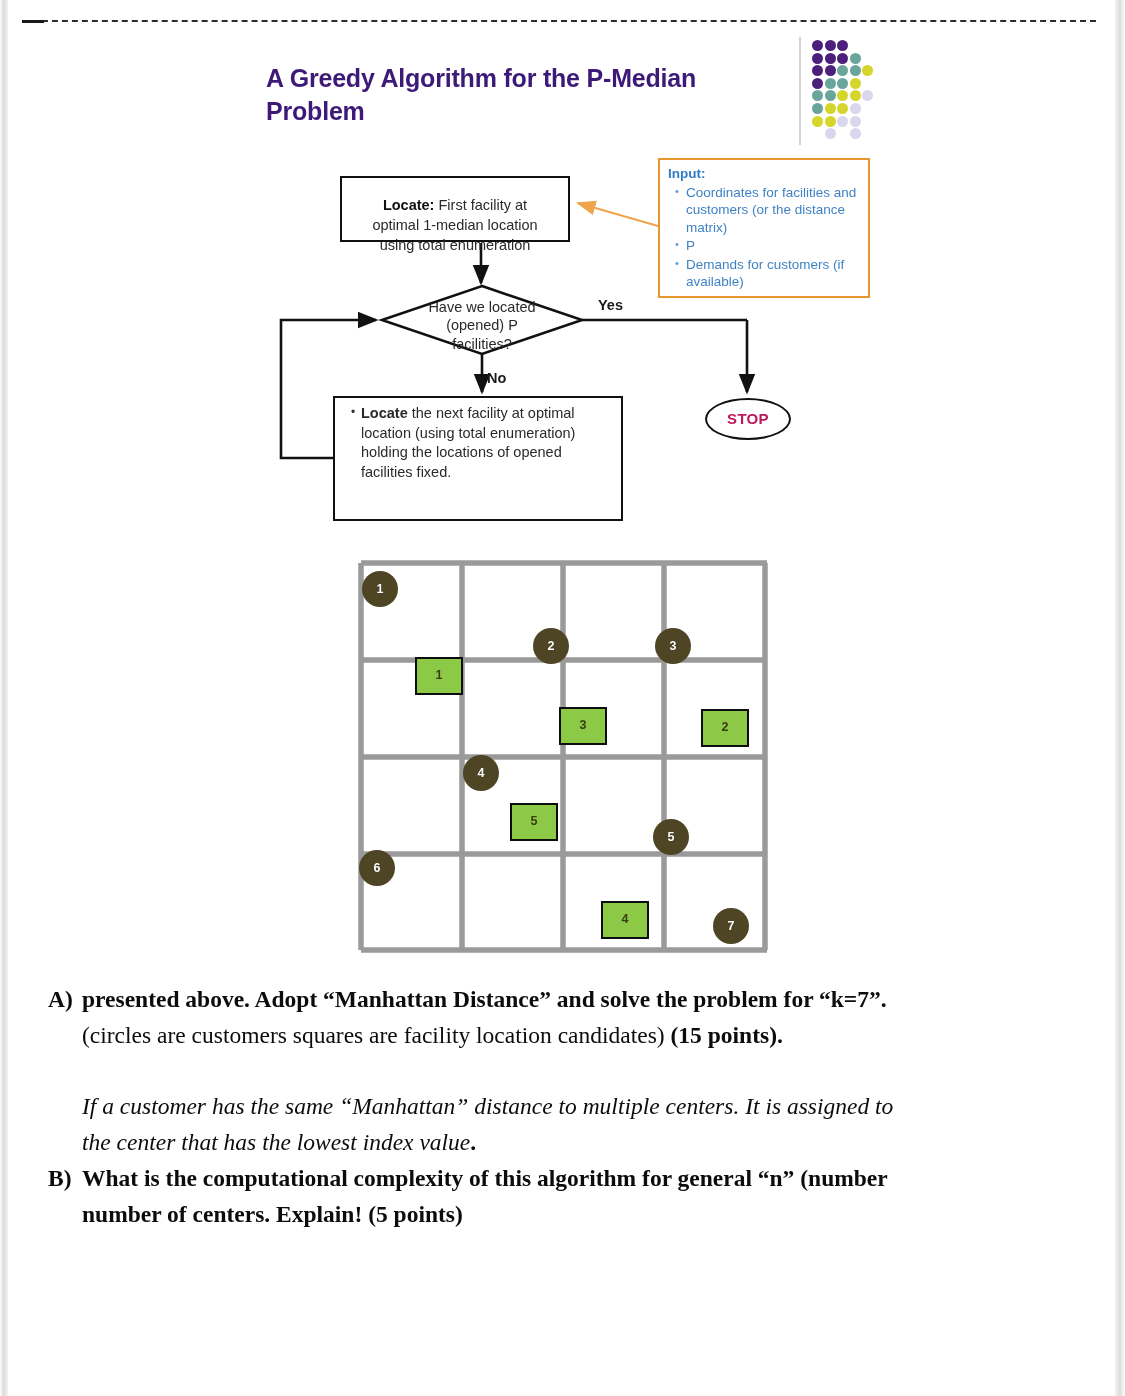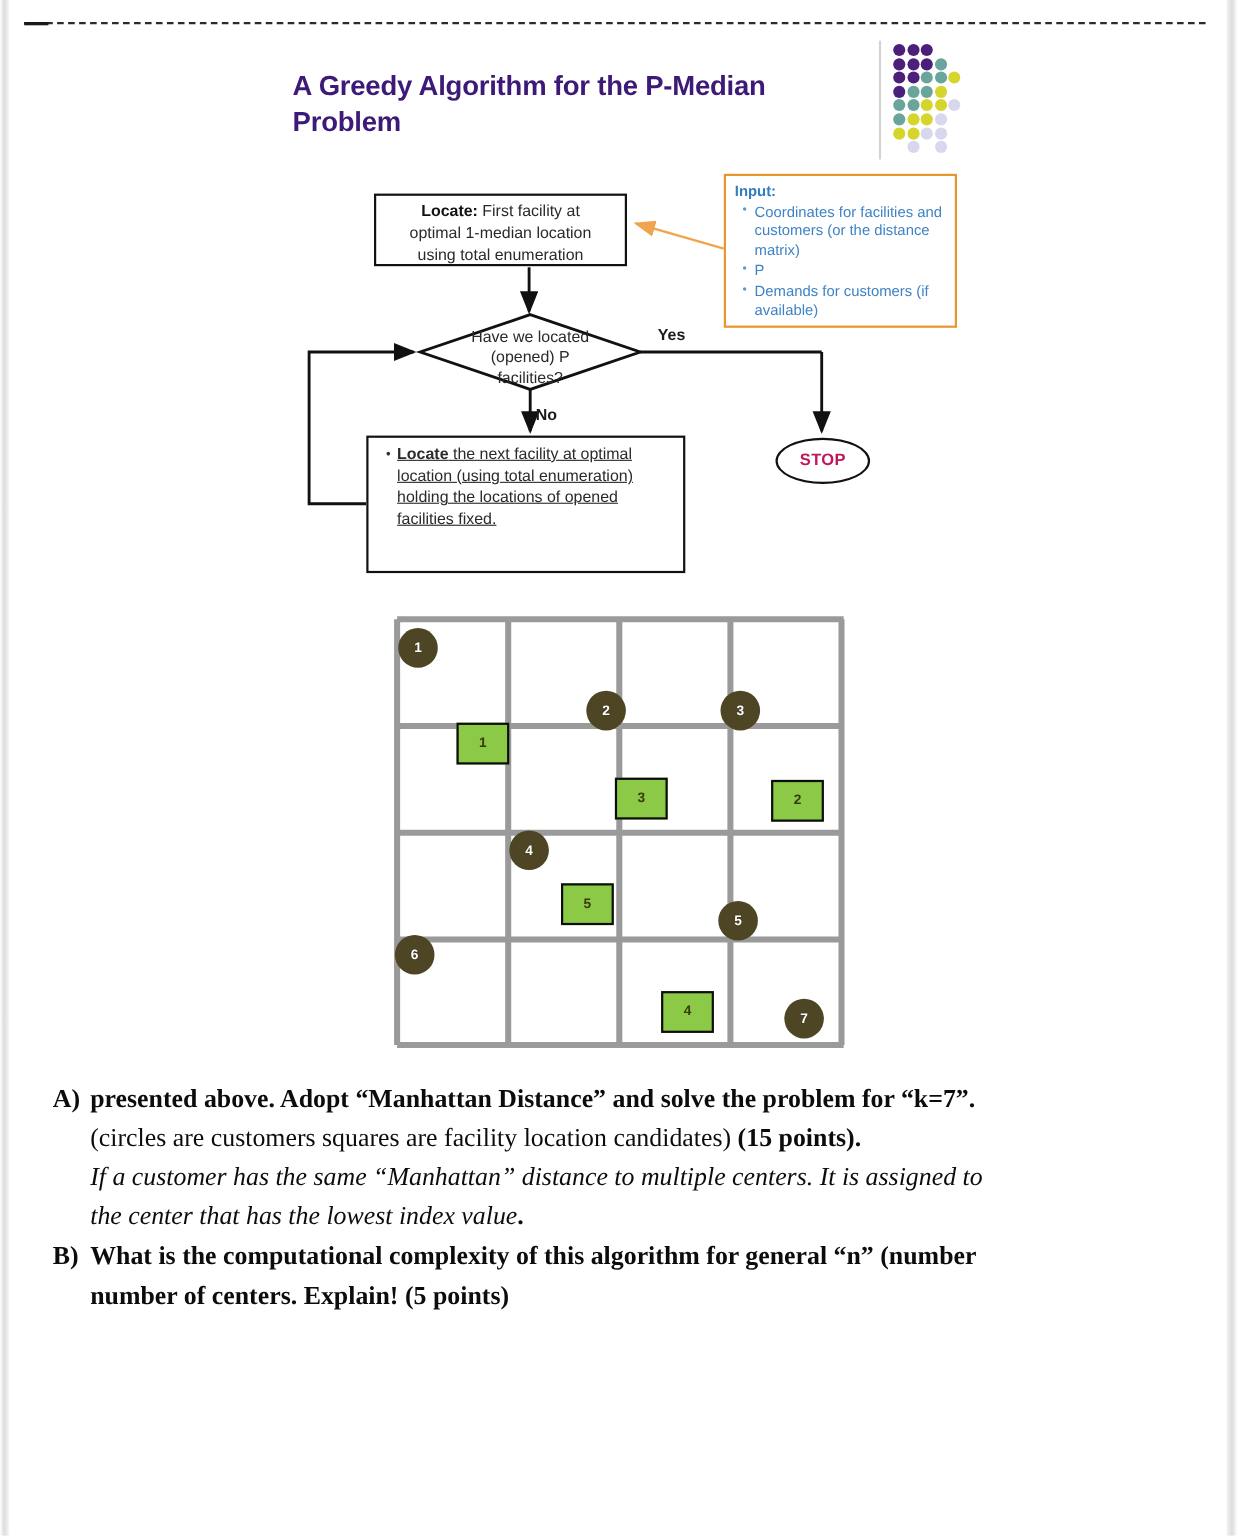--- a/index.html
+++ b/index.html
@@ -83,37 +83,37 @@
     border: 2.5px solid #111111;
     box-sizing: border-box;
   }
   .box-locate {
     left: 340px; top: 176px;
     width: 230px; height: 66px;
     text-align: center;
     font-size: 14.5px;
     color: #2a2a2a;
     line-height: 1.38;
-    padding-top: 4px;
+    padding-top: 17px;
     box-sizing: border-box;
   }
   .box-locate b { color: #111; }
 
   .box-next {
     left: 333px; top: 396px;
     width: 290px; height: 125px;
     font-size: 14.5px;
     color: #2a2a2a;
     line-height: 1.36;
     padding: 6px 8px 0 10px;
     box-sizing: border-box;
   }
   .box-next .bullet-row { display: flex; }
   .box-next .bdot { width: 16px; flex: 0 0 16px; text-align: center; font-size: 12px; color:#333; line-height: 1.45;}
-  .box-next .btxt { flex: 1 1 auto; text-decoration: underline; }
+  .box-next .btxt { flex: 1 1 auto; }
   .box-next .note {
     font-weight: bold;
     color: #1d1d1d;
     margin-top: 2px;
     padding-left: 18px;
     line-height: 1.34;
   }
 
   .input-box {
     position: absolute;
@@ -206,21 +206,21 @@
     font-family: "Liberation Serif", serif;
     font-size: 23.5px;
     color: #0c0c0c;
     line-height: 1.52;
   }
   .qitem { display: flex; margin-bottom: 0px; }
   .qmark { flex: 0 0 34px; font-weight: bold; }
   .qbody { flex: 1 1 auto; }
   .qbody .b { font-weight: bold; }
   .qbody .n { font-weight: normal; font-family: Liberation Serif, serif; }
-  .qbody .i { font-style: italic; }
+  .qbody .i { font-style: italic; margin-top: 36px; }
   .line { display: block; }
 </style>
 </head>
 <body>
 
 <div class="page">
 
   <div class="edge-left"></div>
   <div class="edge-right"></div>
   <div class="top-dash"></div>

